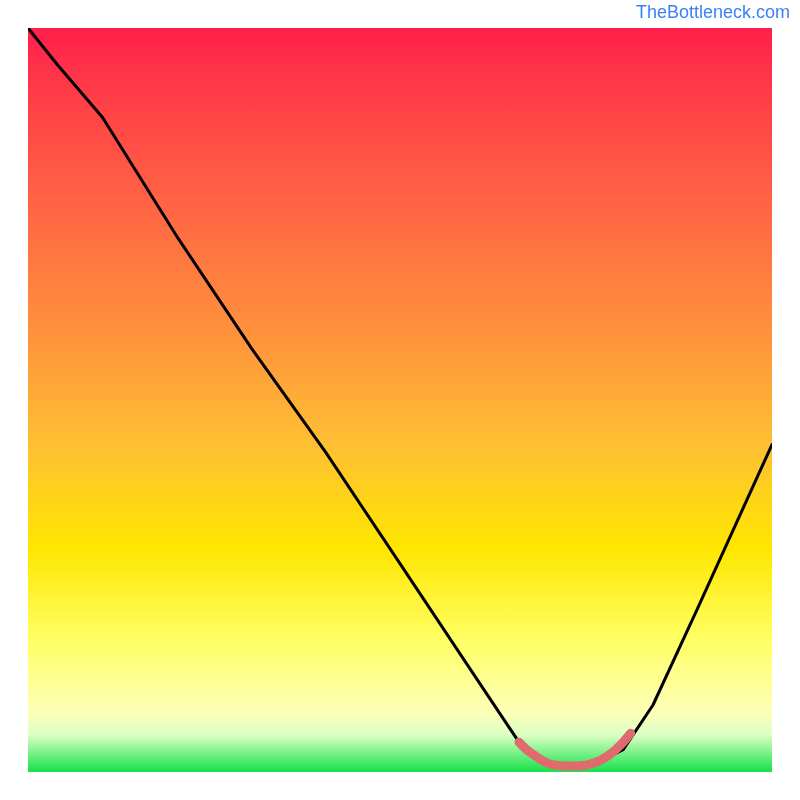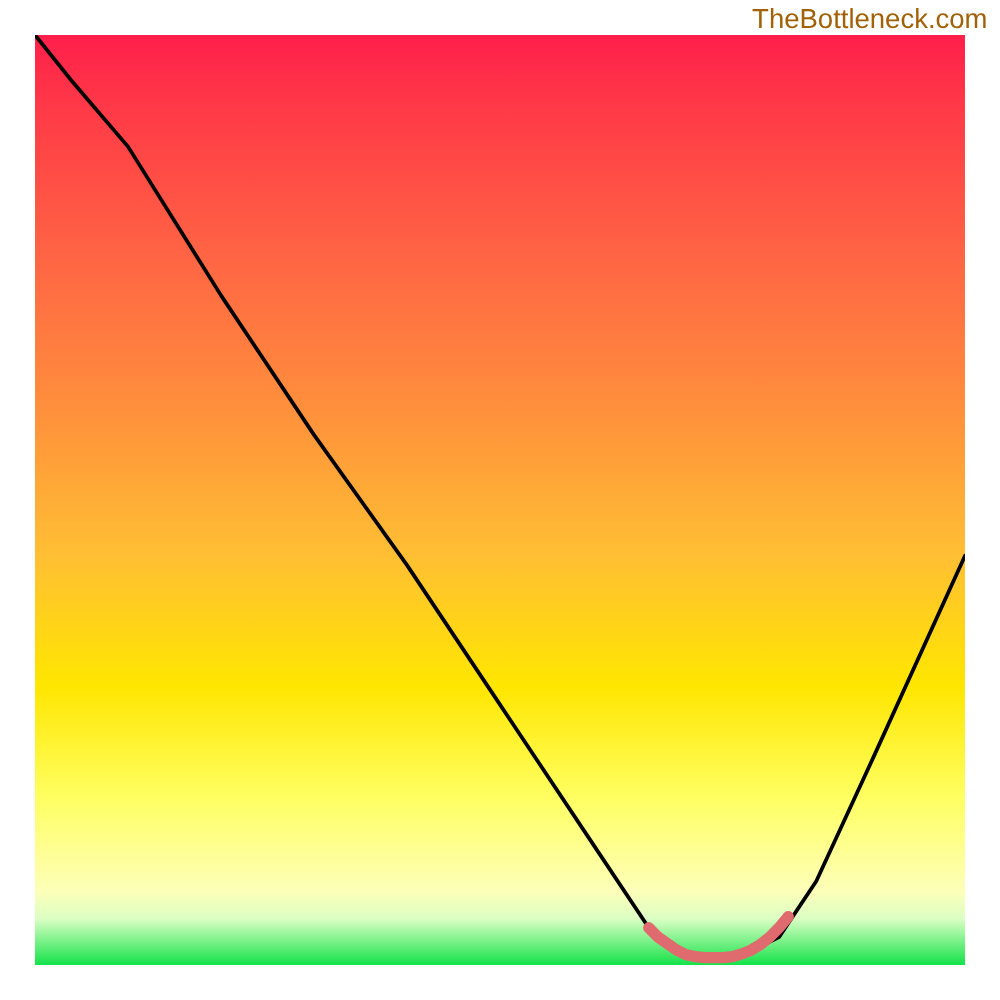--- a/index.html
+++ b/index.html
@@ -11,22 +11,22 @@
   .wrapper {
     width: 800px;
     height: 800px;
     position: relative;
     background: #ffffff;
   }
   .watermark {
     position: absolute;
     top: 2px;
     right: 10px;
-    font-size: 22px;
-    color: #a16207;
+    font-size: 18px;
+    color: #3b82f6;
     font-family: Arial, sans-serif;
     z-index: 3;
   }
   .plot-frame {
     position: absolute;
     left: 28px;
     top: 28px;
     width: 744px;
     height: 744px;
     background: #000;

